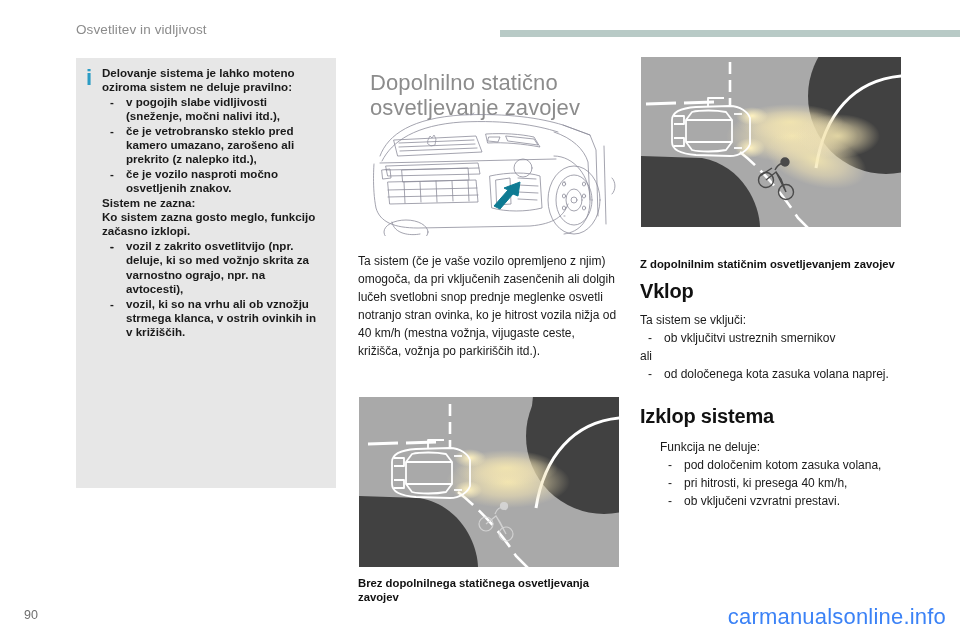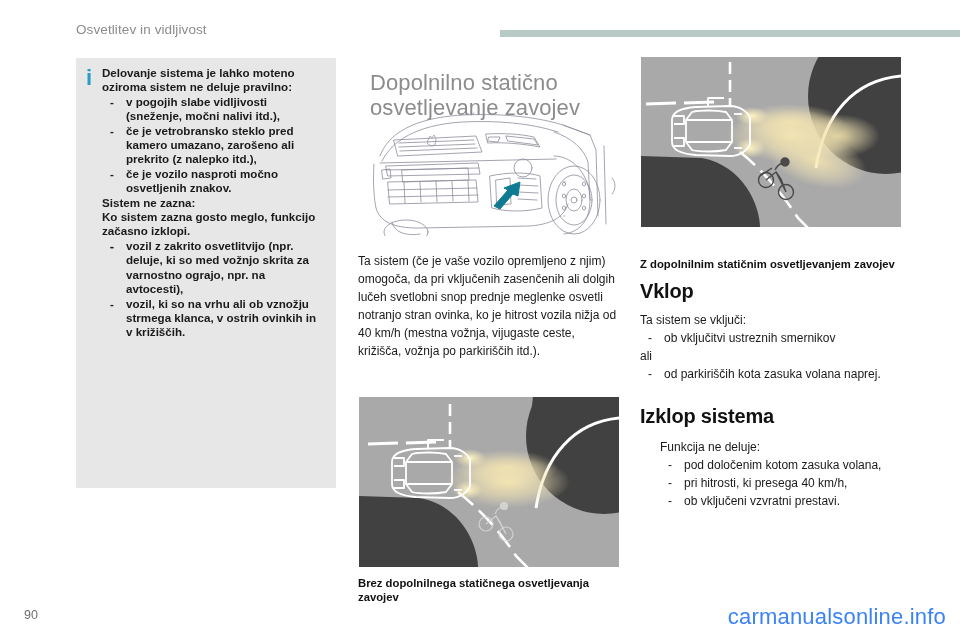--- a/index.html
+++ b/index.html
@@ -354,21 +354,21 @@
       <ul class="dash">
         <li>
           <span class="dash-mark">-</span>
           <span>ob vključitvi ustreznih smernikov</span>
         </li>
       </ul>
       <p>ali</p>
       <ul class="dash">
         <li>
           <span class="dash-mark">-</span>
-          <span>od parkiriščih kota zasuka volana naprej.</span>
+          <span>od določenega kota zasuka volana naprej.</span>
         </li>
       </ul>
     </div>
   </div>
 
   <div class="col" style="left:640px; top:405px; width:264px;">
     <h2 class="sub">Izklop sistema</h2>
     <div class="body-text" style="margin-top:10px;margin-left:20px;">
       <p>Funkcija ne deluje:</p>
       <ul class="dash">

